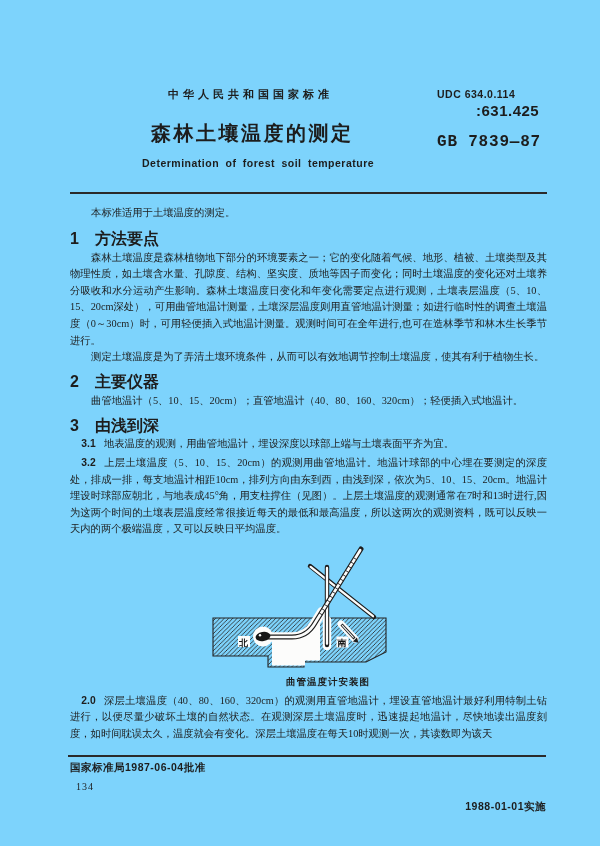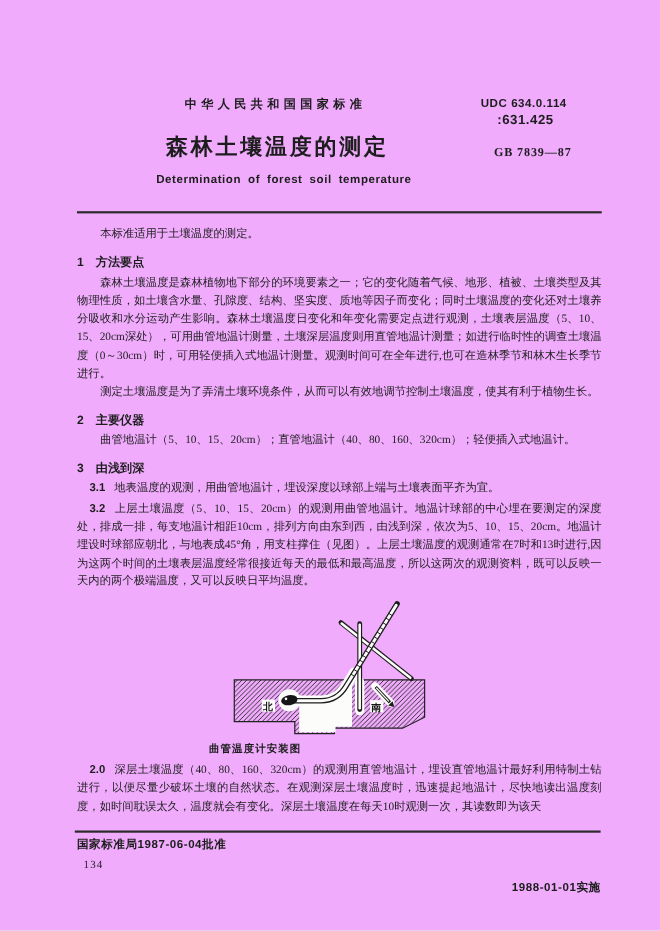--- a/index.html
+++ b/index.html
@@ -1,54 +1,54 @@
 <!DOCTYPE html>
 <html><head>
 <meta charset="utf-8">
 <style>
   html,body{margin:0;padding:0;background:#e8e8e6;}
   .page{
     position:relative;width:600px;height:846px;margin:0 auto;
-    background:#f0abfc;color:#1d1d1d;overflow:hidden;
+    background:#7dd3fc;color:#1d1d1d;overflow:hidden;
     font-family:"Liberation Serif",serif;
   }
   .abs{position:absolute;}
   
   .org-line{left:168px;top:87px;font-family:"Liberation Sans",sans-serif;
     font-weight:bold;font-size:11px;letter-spacing:4px;}
   .udc1{left:437px;top:88px;font-family:"Liberation Sans",sans-serif;
     font-weight:bold;font-size:10.5px;letter-spacing:.5px;}
-  .udc2{left:452px;top:102px;font-family:"Liberation Sans",sans-serif;
-    font-weight:bold;font-size:12px;letter-spacing:.5px;}
+  .udc2{left:476px;top:102px;font-family:"Liberation Sans",sans-serif;
+    font-weight:bold;font-size:15px;letter-spacing:.5px;}
   .title-cn{left:151px;top:120px;font-family:"Liberation Sans",sans-serif;
     font-weight:bold;font-size:20px;letter-spacing:2.5px;}
-  .gb-no{left:449px;top:133px;font-family:Liberation Serif, serif;
-    font-weight:bold;font-size:11px;letter-spacing:.8px;}
+  .gb-no{left:437px;top:133px;font-family:Liberation Mono, monospace;
+    font-weight:bold;font-size:16px;letter-spacing:.8px;}
   .title-en{left:142px;top:157px;font-family:"Liberation Sans",sans-serif;
     font-weight:bold;font-size:10.5px;letter-spacing:.5px;word-spacing:3px;}
   .header-rule{left:70px;top:192px;width:477px;height:2px;background:#2a2a2a;}
   
   .body-col{left:70px;top:201px;width:477px;font-size:10.3px;line-height:16.6px;
     text-align:justify;}
   .body-col p{margin:0;}
   .indent2{text-indent:2.05em;}
   .item{text-indent:1.1em;}
   .item .num{font-family:"Liberation Sans",sans-serif;font-weight:bold;margin-right:.8em;}
   h2.sec{margin:0;font-family:"Liberation Sans",sans-serif;font-weight:bold;
-    font-size:11px;line-height:16px;}
+    font-size:16px;line-height:16px;}
   h2.sec .t{margin-left:1em;}
   .scope{margin-top:4px !important;}
   .sec-1{margin-top:9px !important;}
   .p-after{margin-top:3px !important;}
   .sec-2{margin-top:8px !important;}
   .sec-3{margin-top:9px !important;}
   .it{margin-top:2px !important;}
   .fig{margin:2px 0 0 138px;width:182px;height:132px;}
   .fig svg{display:block;}
-  .fig-caption{margin:2px 0 0 120px !important;width:180px;text-align:left;
+  .fig-caption{margin:2px 0 0 120px !important;width:180px;text-align:right;
     text-indent:0;font-weight:bold;font-size:9.5px;letter-spacing:1px;}
   
   .footer-rule{left:68px;top:755px;width:478px;height:2px;background:#2a2a2a;}
   .foot-left{left:70px;top:761px;font-family:"Liberation Sans",sans-serif;
     font-weight:bold;font-size:10.5px;letter-spacing:.5px;}
   .foot-right{right:54px;top:800px;font-family:Liberation Sans, sans-serif;
     font-weight:bold;font-size:10.5px;letter-spacing:.5px;}
   .page-no{left:76px;top:781px;font-size:10px;letter-spacing:1px;}
 </style>
 </head>

